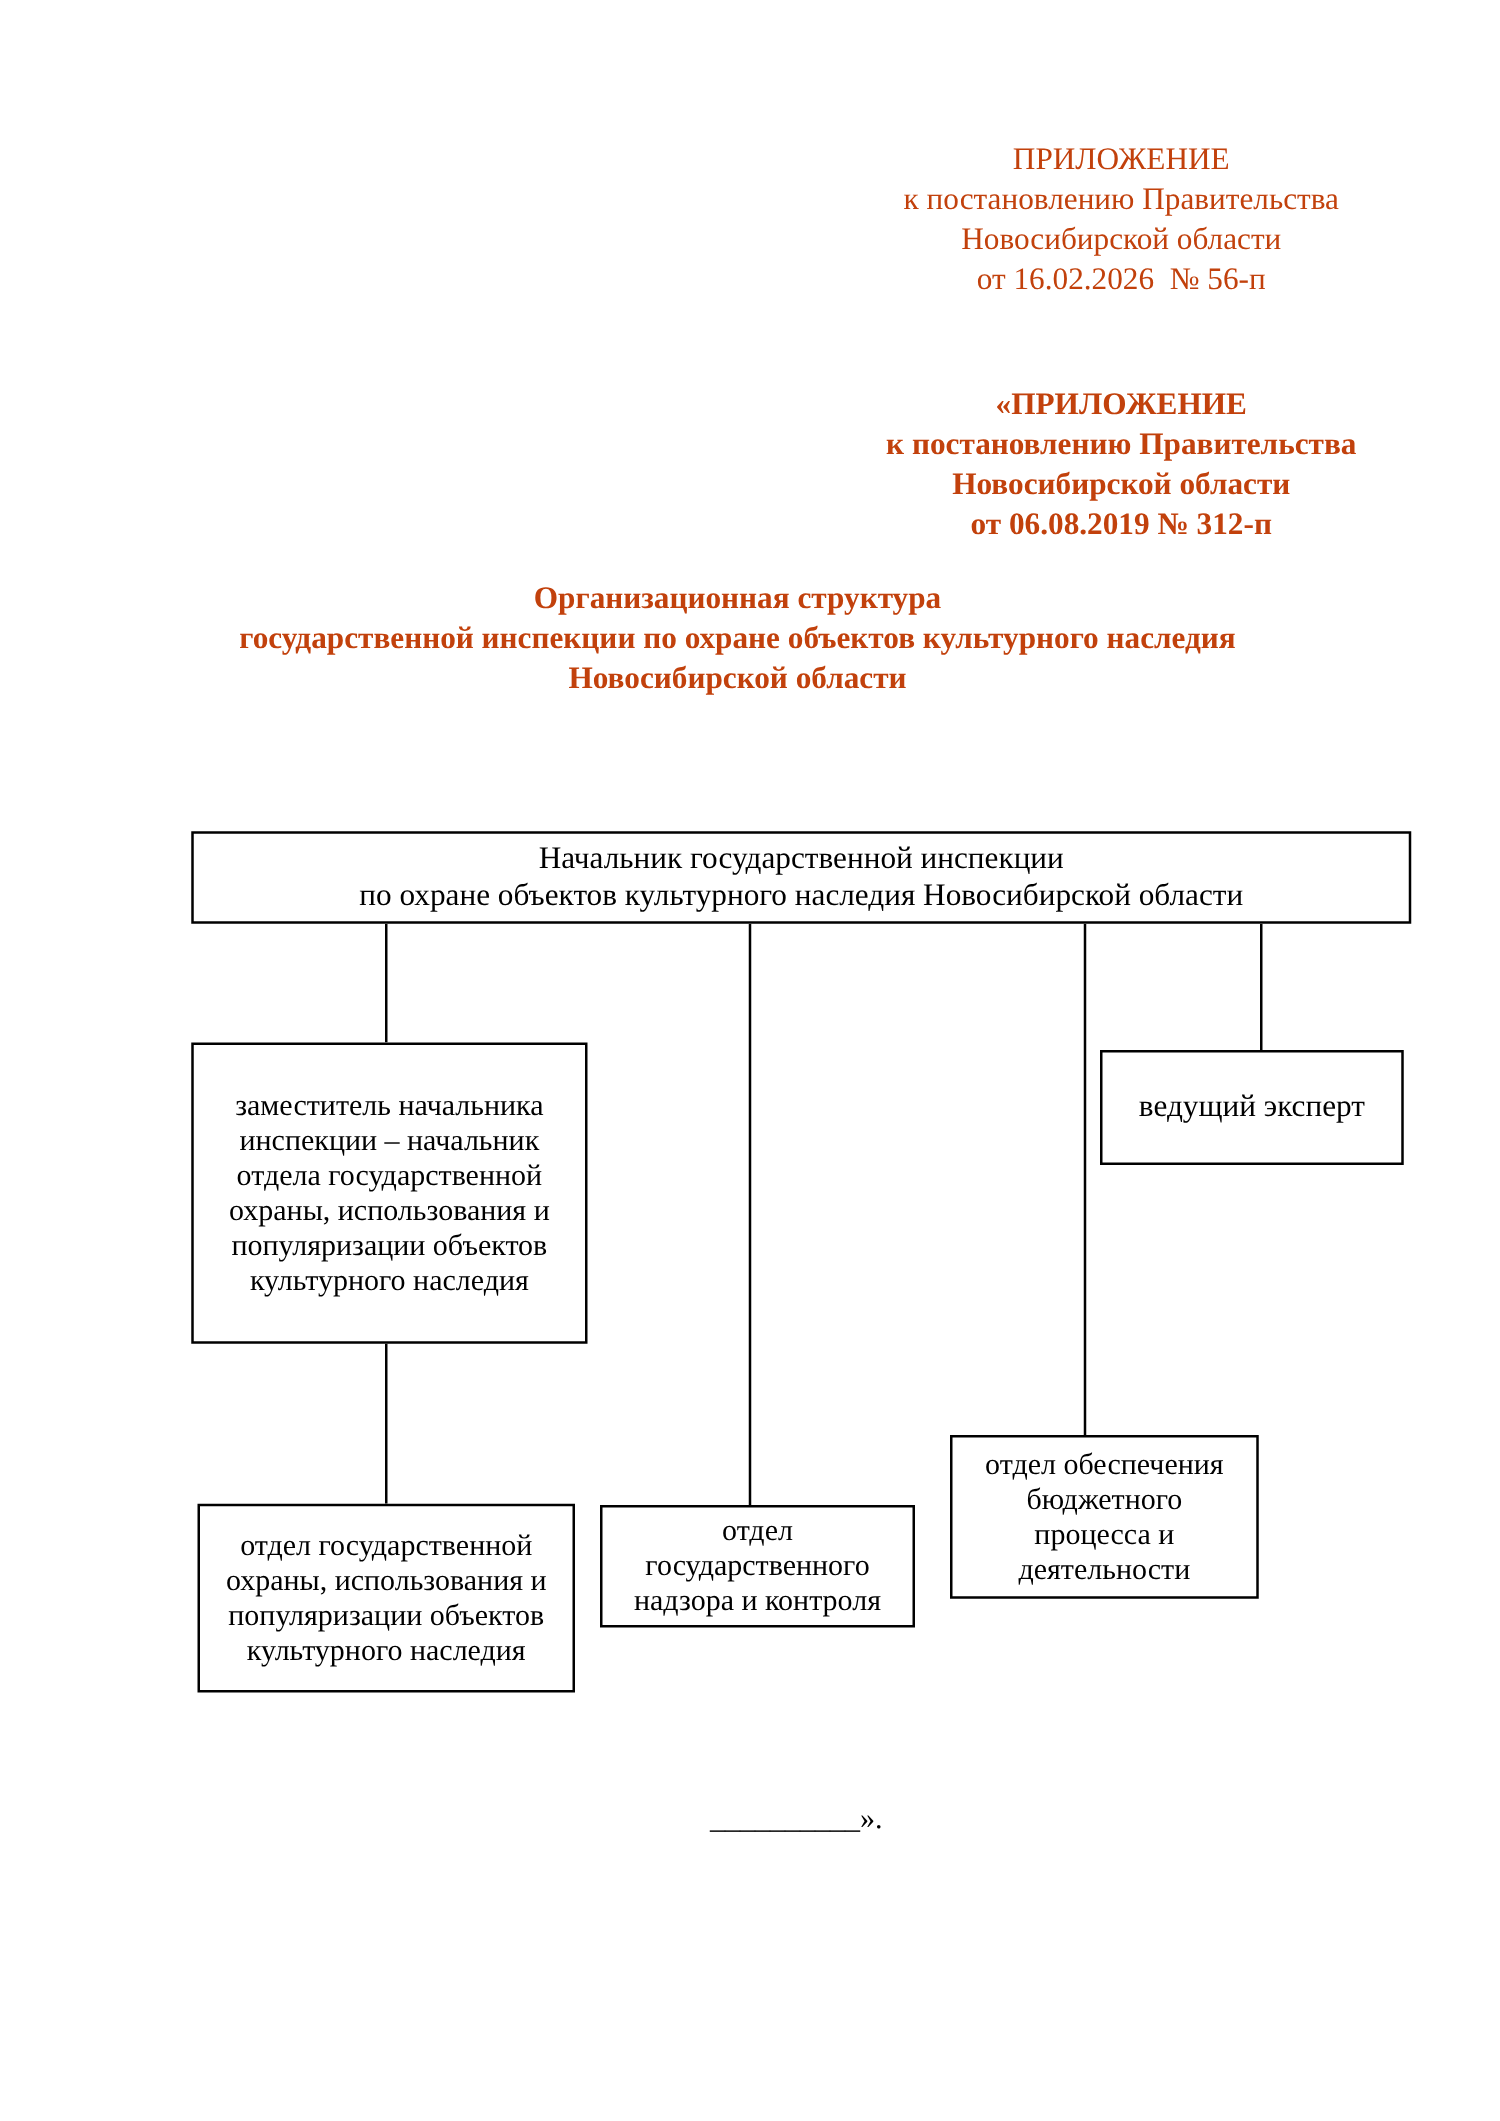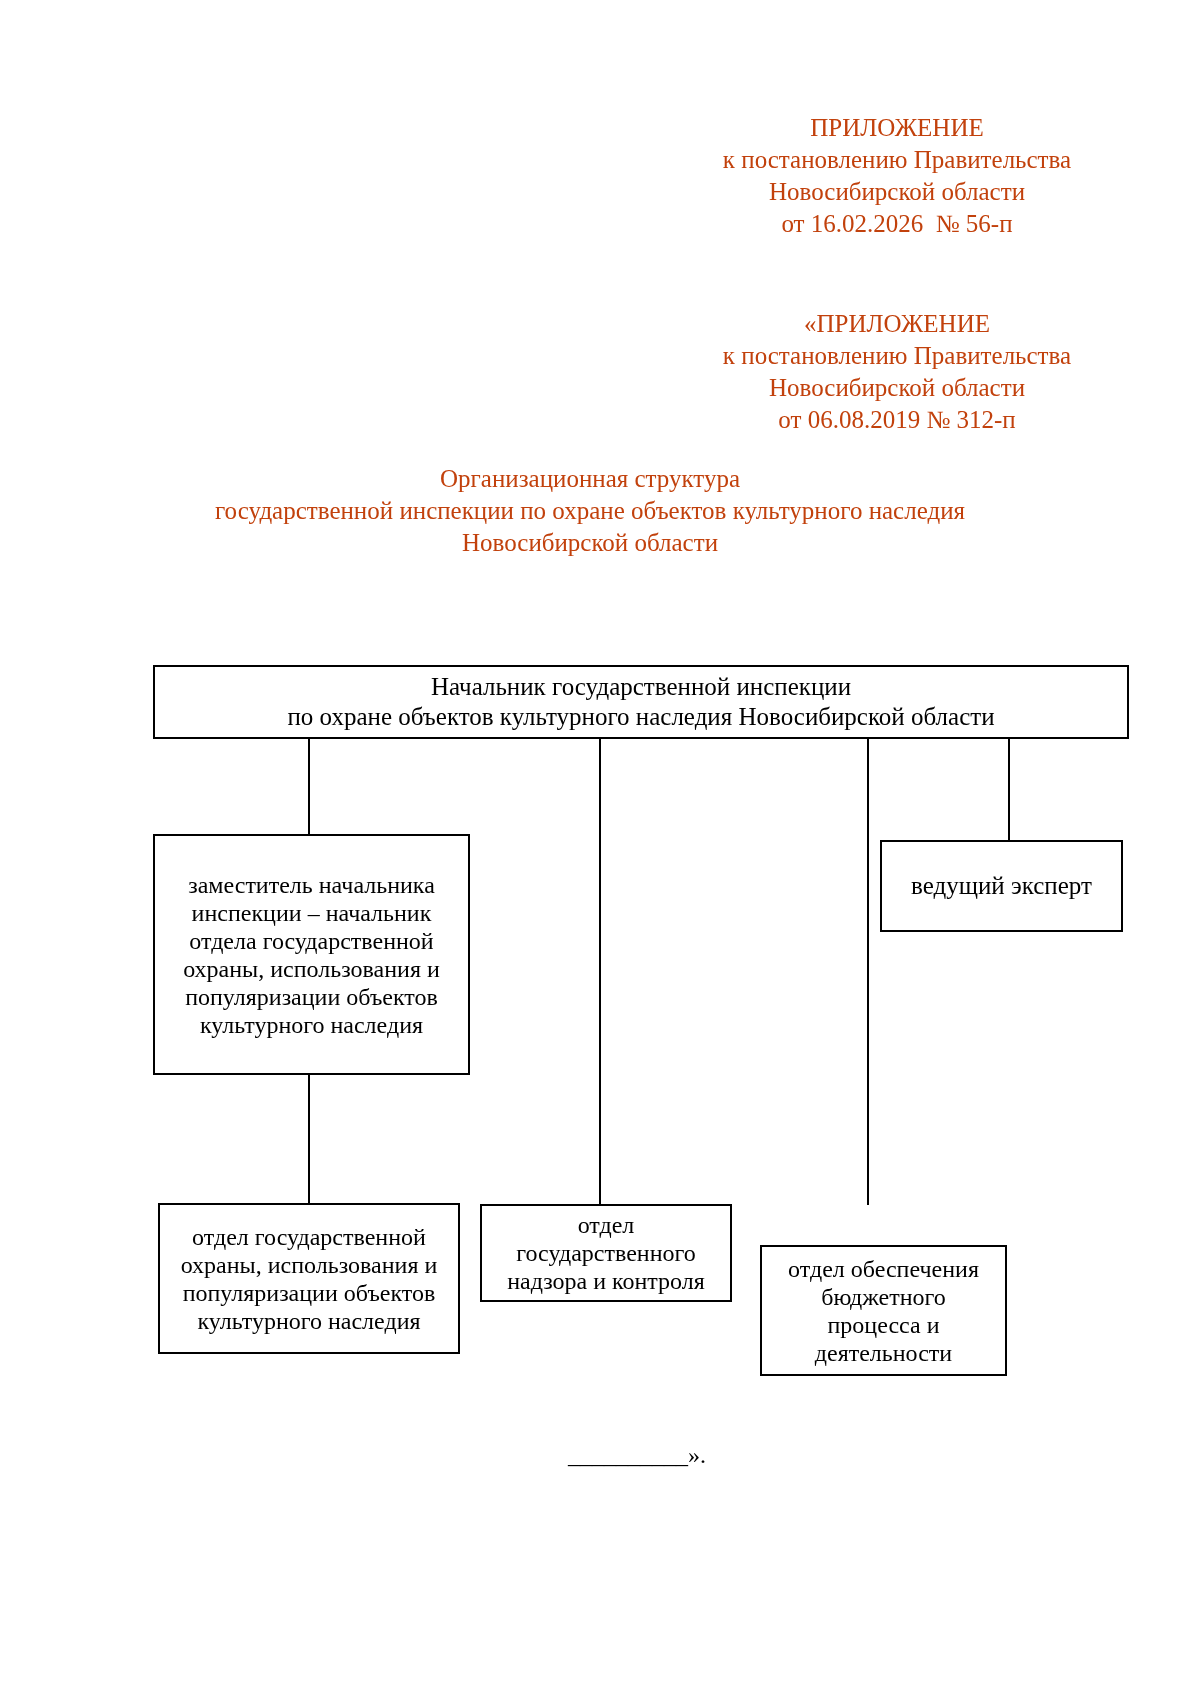--- a/index.html
+++ b/index.html
@@ -18,21 +18,21 @@
   }
   .textblock {
     position: absolute;
     white-space: pre-line;
     text-align: center;
     font-size: 25px;
     line-height: 32px;
     color: #c2410c;
   }
   .doc-title {
-    font-weight: normal;
+    font-weight: bold;
   }
   .node {
     position: absolute;
     box-sizing: border-box;
     border: 2px solid #000000;
     background: #ffffff;
     display: flex;
     align-items: center;
     justify-content: center;
     text-align: center;
@@ -64,21 +64,21 @@
 </head>
 <body>
 
 <div class="page">
 
   <div class="textblock" style="left: 597px; top: 112px; width: 600px;">ПРИЛОЖЕНИЕ
 к постановлению Правительства
 Новосибирской области
 от 16.02.2026&nbsp; № 56-п</div>
 
-  <div class="textblock" style="left: 597px; top: 308px; width: 600px;">«ПРИЛОЖЕНИЕ
+  <div class="textblock" style="left: 597px; top: 308px; width: 600px; font-weight: bold;">«ПРИЛОЖЕНИЕ
 к постановлению Правительства
 Новосибирской области
 от 06.08.2019 № 312-п</div>
 
   <div class="textblock doc-title" style="left: 0px; top: 463px; width: 1180px;">Организационная структура
 государственной инспекции по охране объектов культурного наследия
 Новосибирской области</div>
 
   <div>
 
@@ -102,21 +102,21 @@
 
     <div class="node" style="left: 158px; top: 1203px; width: 302px; height: 151px;">отдел государственной
 охраны, использования и
 популяризации объектов
 культурного наследия</div>
 
     <div class="node" style="left: 480px; top: 1204px; width: 252px; height: 98px;">отдел
 государственного
 надзора и контроля</div>
 
-    <div class="node" style="left: 760px; top: 1245px; width: 247px; height: 131px;">отдел обеспечения
+    <div class="node" style="left: 760px; top: 1148px; width: 247px; height: 131px;">отдел обеспечения
 бюджетного
 процесса и
 деятельности</div>
   </div>
 
   <div class="closing" style="left: 568px; top: 1440px;">__________».</div>
 
 </div>
 
 </body></html>

